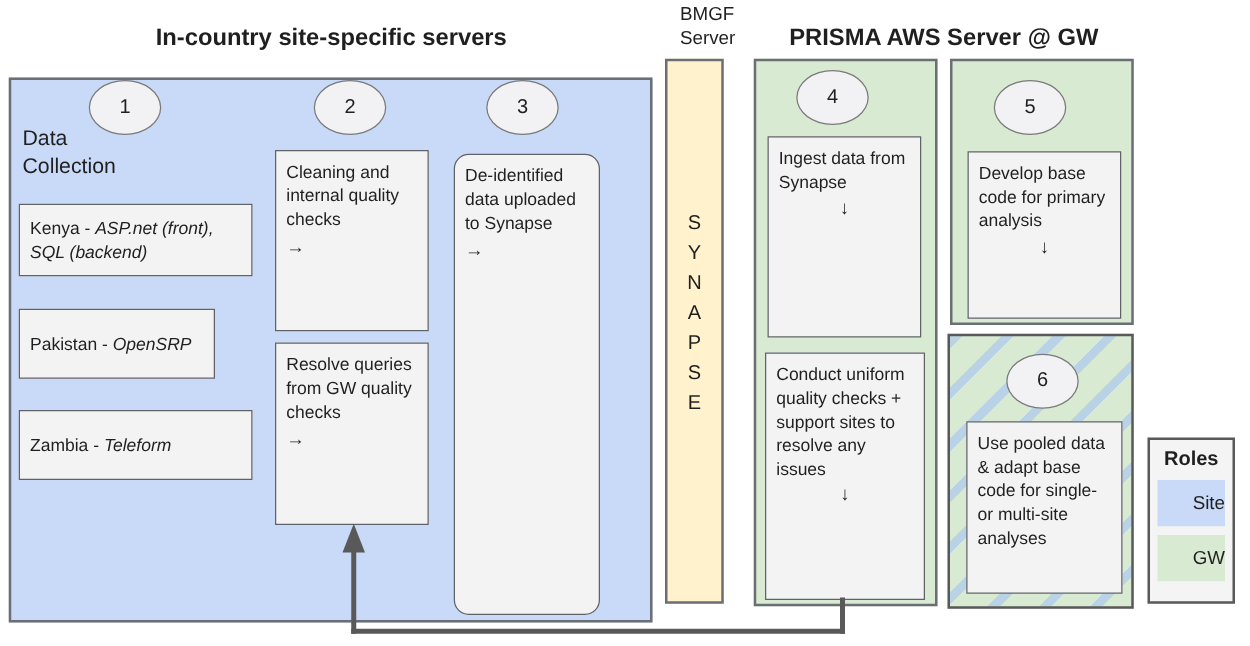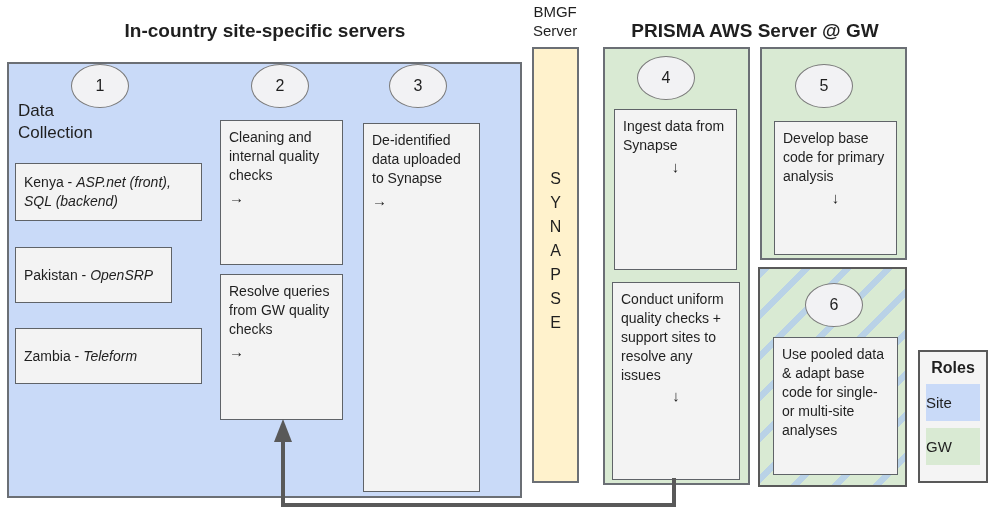--- a/index.html
+++ b/index.html
@@ -37,39 +37,39 @@
   .dc-label{position:absolute;font-size:17px;line-height:1.32;width:110px;}
   .syn-letters{position:absolute;left:0;top:118px;width:100%;text-align:center;
     font-size:16px;line-height:24px;}
   .legend{
     position:absolute;box-sizing:border-box;background:#f4f4f4;
     border:2px solid #595959;text-align:center;
   }
   .legend-title{font-size:16px;font-weight:700;margin-top:7px;}
   .chip{
     width:54px;height:37px;margin:7px auto 0 auto;
-    display:flex;align-items:center;justify-content:flex-start;font-size:15px;
+    display:flex;align-items:center;justify-content:flex-end;font-size:15px;
   }
   .chip-site{background:#c9daf8;}
   .chip-gw{background:#d9ead3;}
   .conn{position:absolute;background:#595959;z-index:3;}
   .conn-arrowhead{
     position:absolute;width:0;height:0;z-index:3;
     border-left:9px solid transparent;border-right:9px solid transparent;
     border-bottom:23px solid #595959;
   }
 </style>
 </head>
 <body>
 
 <div class="canvas">
 
   <div class="hdr" style="left:8px;top:20px;width:514px;">In-country site-specific servers</div>
 
-  <div class="hdr-small" style="left:533px;top:3px;text-align:center;">
+  <div class="hdr-small" style="left:544px;top:3px;">
     <div>BMGF</div>
     <div>Server</div>
   </div>
 
   <div class="hdr" style="left:603px;top:20px;width:304px;">PRISMA AWS Server @ GW</div>
 
   <div class="panel panel-site" style="left:7px;top:62px;width:515px;height:436px;"></div>
 
   <div class="circle" style="left:71px;top:64px;">1</div>
   <div class="circle" style="left:251px;top:64px;">2</div>
@@ -98,21 +98,21 @@
 
   <div class="ibox" style="left:220px;top:120px;width:123px;height:145px;">
     <div>Cleaning and internal quality checks</div>
     <div class="arrow-right">→</div>
   </div>
   <div class="ibox" style="left:220px;top:274px;width:123px;height:146px;">
     <div>Resolve queries from GW quality checks</div>
     <div class="arrow-right">→</div>
   </div>
 
-  <div class="ibox" style="left:363px;top:123px;width:117px;height:369px;">
+  <div class="ibox" style="left:363px;top:123px;width:117px;height:369px;border-radius:12px;">
     <div>De-identified data uploaded to Synapse</div>
     <div class="arrow-right">→</div>
   </div>
 
   <div class="panel panel-synapse" style="left:532px;top:47px;width:47px;height:436px;">
     <div class="syn-letters">
       <div>S</div>
       <div>Y</div>
       <div>N</div>
       <div>A</div>

